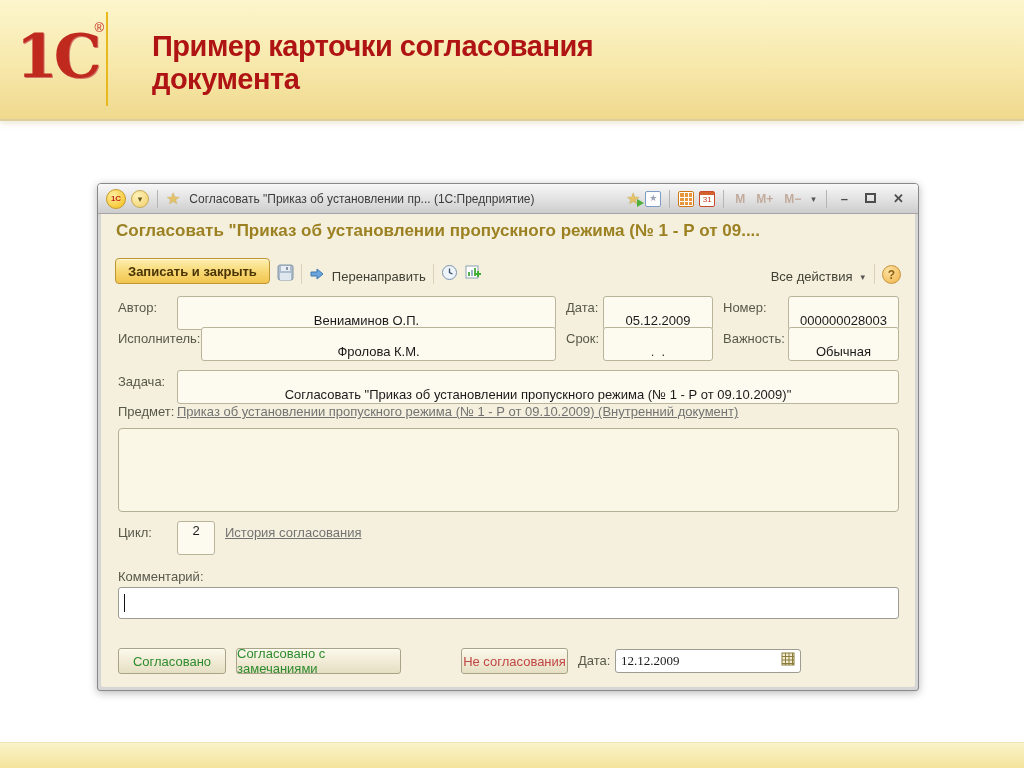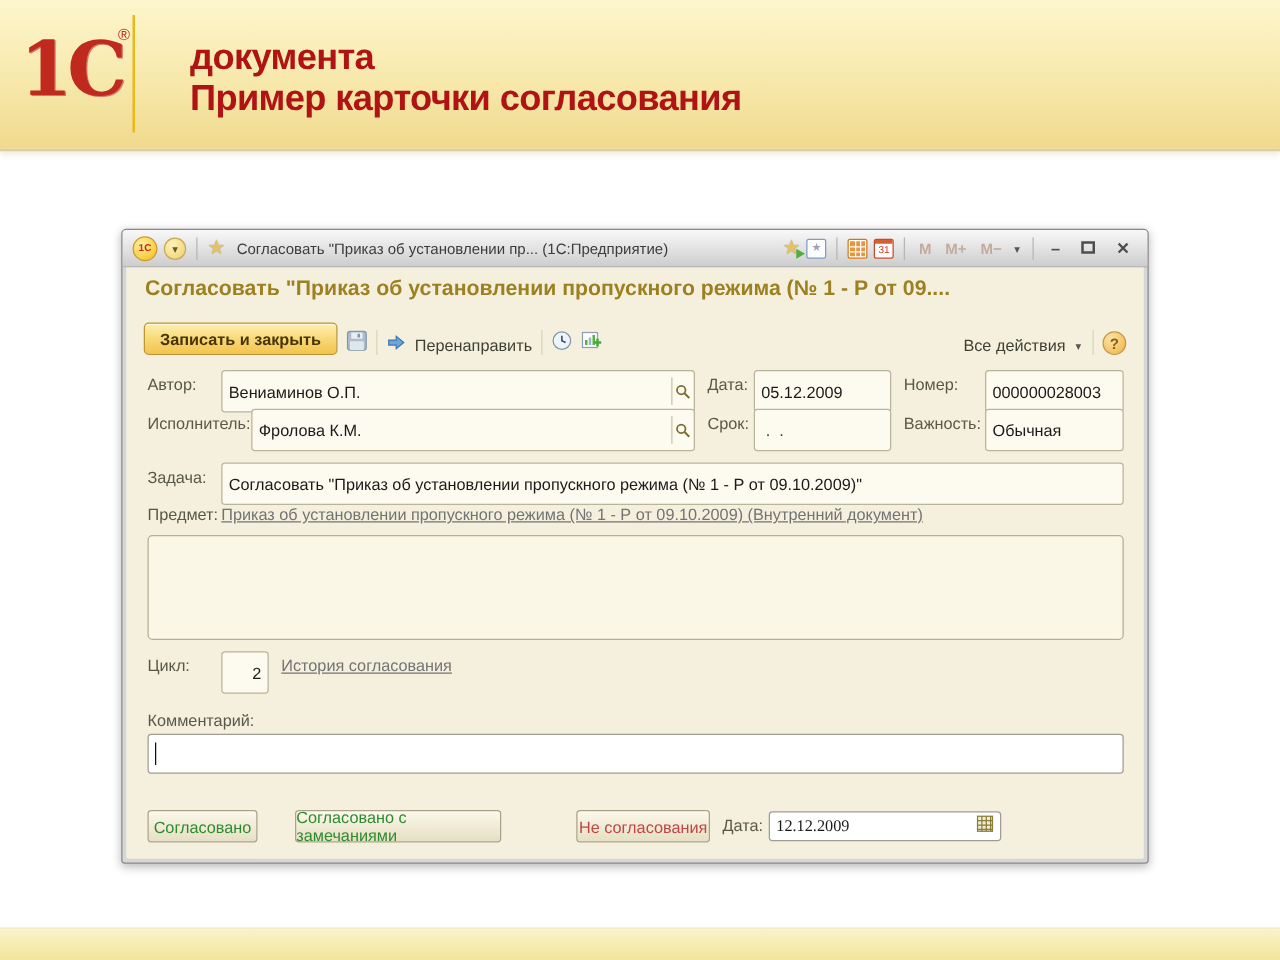--- a/index.html
+++ b/index.html
@@ -76,21 +76,21 @@
   .tool-label { color:#3f3f33; }
   .all-actions { margin-left:auto; display:flex; align-items:center; gap:6px; color:#3f3f33; }
   .help-circle { width:19px; height:19px; border-radius:50%; border:1px solid #c89540;
     background:radial-gradient(circle at 35% 30%,#fde3a4,#f2bc58 80%);
     display:flex; align-items:center; justify-content:center;
     font-size:12px; font-weight:bold; color:#8a6010; }
 
   .f-label { position:absolute; color:#58584a; white-space:nowrap; }
   .f-input { position:absolute; height:22px; background:#fdfaef; border:1px solid #b9b49a;
     border-radius:3px; display:flex; align-items:center; padding:16px 5px; overflow:hidden;
-    white-space:nowrap; }
+    white-space:nowrap;flex-direction:column; }
   .f-input .val { flex:1; }
   .mag-seg { width:18px; height:22px; margin-right:-5px; border-left:1px solid #c8c2a4;
     display:flex; align-items:center; justify-content:center; }
   .dots { white-space:pre; color:#333; }
   .num-right { text-align:right; justify-content:flex-end; }
   .link { color:#737373; text-decoration:underline; cursor:pointer; white-space:nowrap; }
   .big-area { position:absolute; left:17px; width:781px; top:214px; height:84px;
     background:#fbf7e6; border:1px solid #b3ae94; border-radius:4px; }
   .white-input { position:absolute; background:#fff; border:1px solid #9d9d93; border-radius:3px;
     display:flex; align-items:center; padding:0 5px;font-family:Liberation Serif, serif; }
@@ -106,22 +106,22 @@
 
 <div class="slide">
 
   <div class="top-band">
     <div class="logo">
       <span class="logo-text">1С</span>
       <span class="logo-reg">®</span>
     </div>
     <div class="v-line"></div>
     <div class="slide-title">
+      <div>Пример карточки согласования</div>
       <div>документа</div>
-      <div>Пример карточки согласования</div>
     </div>
   </div>
 
   <div class="app-window">
 
     <div class="titlebar">
       <div class="app-circle">
         <span>1С</span>
       </div>
       <div class="drop-circle">
@@ -263,21 +263,21 @@
         <span>2</span>
       </div>
       <span class="link" style="position:absolute;left:124px;top:311px">История согласования</span>
 
       <div class="f-label" style="left:17px;top:355px">Комментарий:</div>
       <div class="white-input" style="left:17px;top:373px;width:781px;height:32px">
         <span class="caret"></span>
         <span></span>
       </div>
 
-      <div class="foot-btn green" style="left:17px;width:88px">
+      <div class="foot-btn green" style="left:17px;width:108px">
         <span>Согласовано</span>
       </div>
       <div class="foot-btn green" style="left:135px;width:165px">
         <span>Согласовано с замечаниями</span>
       </div>
       <div class="foot-btn red" style="left:360px;width:107px">
         <span>Не согласования</span>
       </div>
       <div class="f-label" style="left:477px;top:439px">Дата:</div>
       <div class="white-input" style="left:514px;top:435px;width:186px;height:24px">

